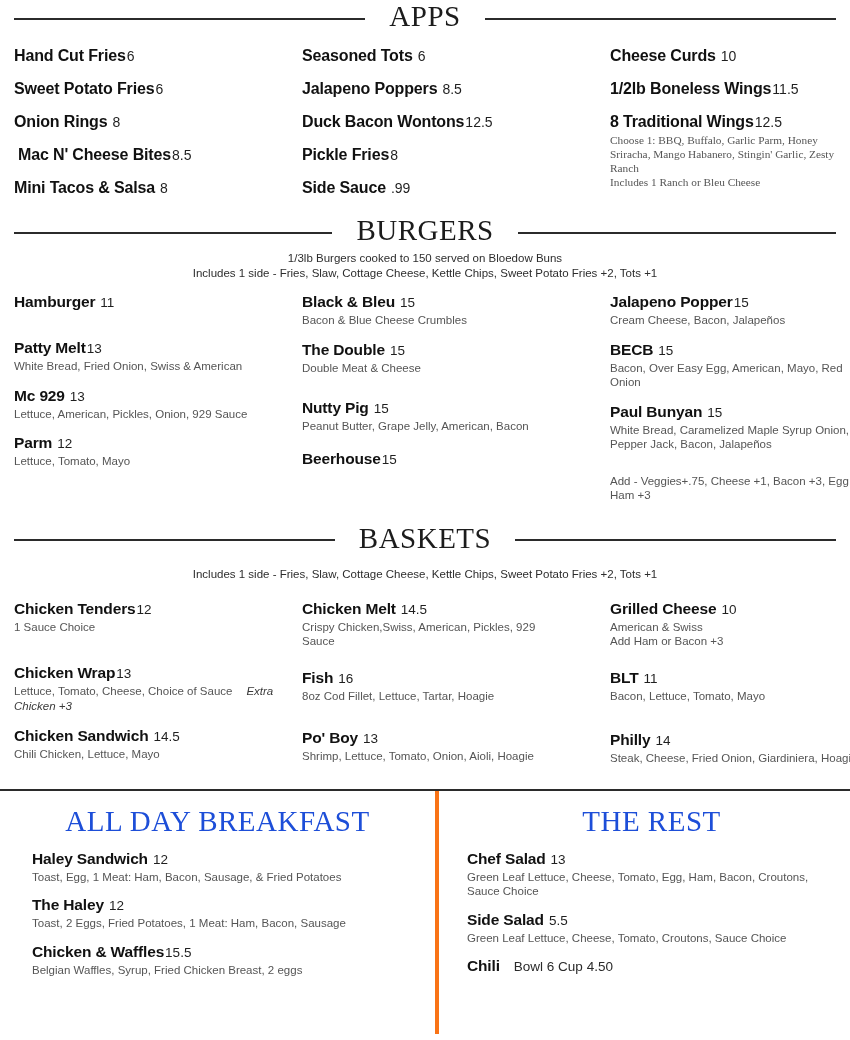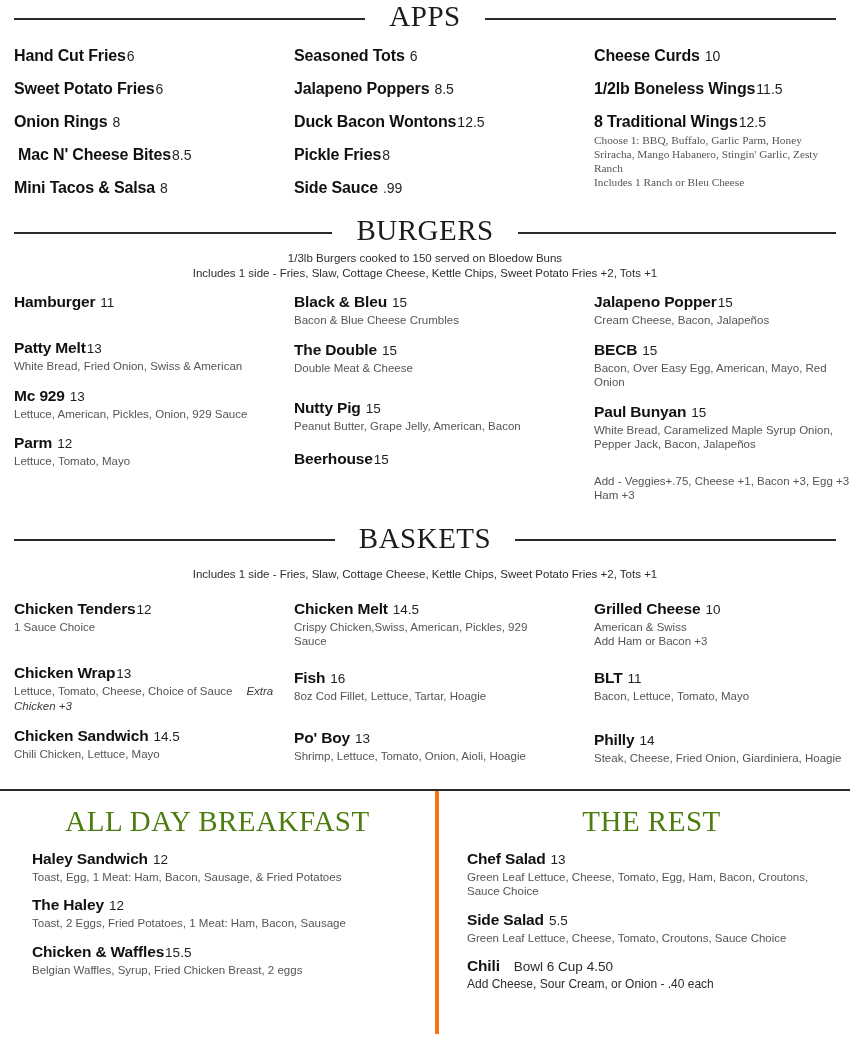--- a/index.html
+++ b/index.html
@@ -46,21 +46,21 @@
     font-size: 11.5px;
     line-height: 15px;
     color: #2d2d2d;
     margin-top: 4px;
   }
 
   
   .cols3 {
     display: grid;
     grid-template-columns: 280px 300px 270px;
-    column-gap: 0;
+    column-gap: 8px;
   }
   .col { padding-right: 10px; box-sizing: border-box; }
 
   .item { margin-bottom: 2px; }
   .item-head {
     display: flex;
     align-items: baseline;
     flex-wrap: wrap;
   }
   .item-name {
@@ -121,21 +121,21 @@
     padding: 0 14px 0 28px;
     border-left: 4px solid #f97316;
   }
   .bottom-title {
     font-family: "Liberation Serif", serif;
     font-size: 29px;
     font-weight: 400;
     text-align: center;
     letter-spacing: 0.5px;
     margin: 14px 0 12px;
-    color: #4d7c0f;
+    color: #1d4ed8;
   }
   .bottom .item { margin-bottom: 12px; }
   .bottom-left .inner { padding-left: 18px; }
   .bottom-left .item-desc { max-width: 330px; }
   .bottom-right .item-desc { max-width: 350px; }
 
   .chili-line { display: flex; align-items: baseline; }
   .chili-line .chili-opt {
     font-size: 13.5px;
     color: #2a2a2a;
@@ -473,17 +473,16 @@
           <span class="item-name">Side Salad</span>
           <span class="item-price">5.5</span>
         </div>
         <div class="item-desc">Green Leaf Lettuce, Cheese, Tomato, Croutons, Sauce Choice</div>
       </div>
       <div class="item">
         <div class="chili-line">
           <span class="item-name">Chili</span>
           <span class="chili-opt">Bowl 6  Cup 4.50</span>
         </div>
-        <div class="item-desc strong">Add Cheese, Sour Cream, or Onion - .40 each</div>
       </div>
     </div>
   </div>
 </div>
 
 </body></html>

